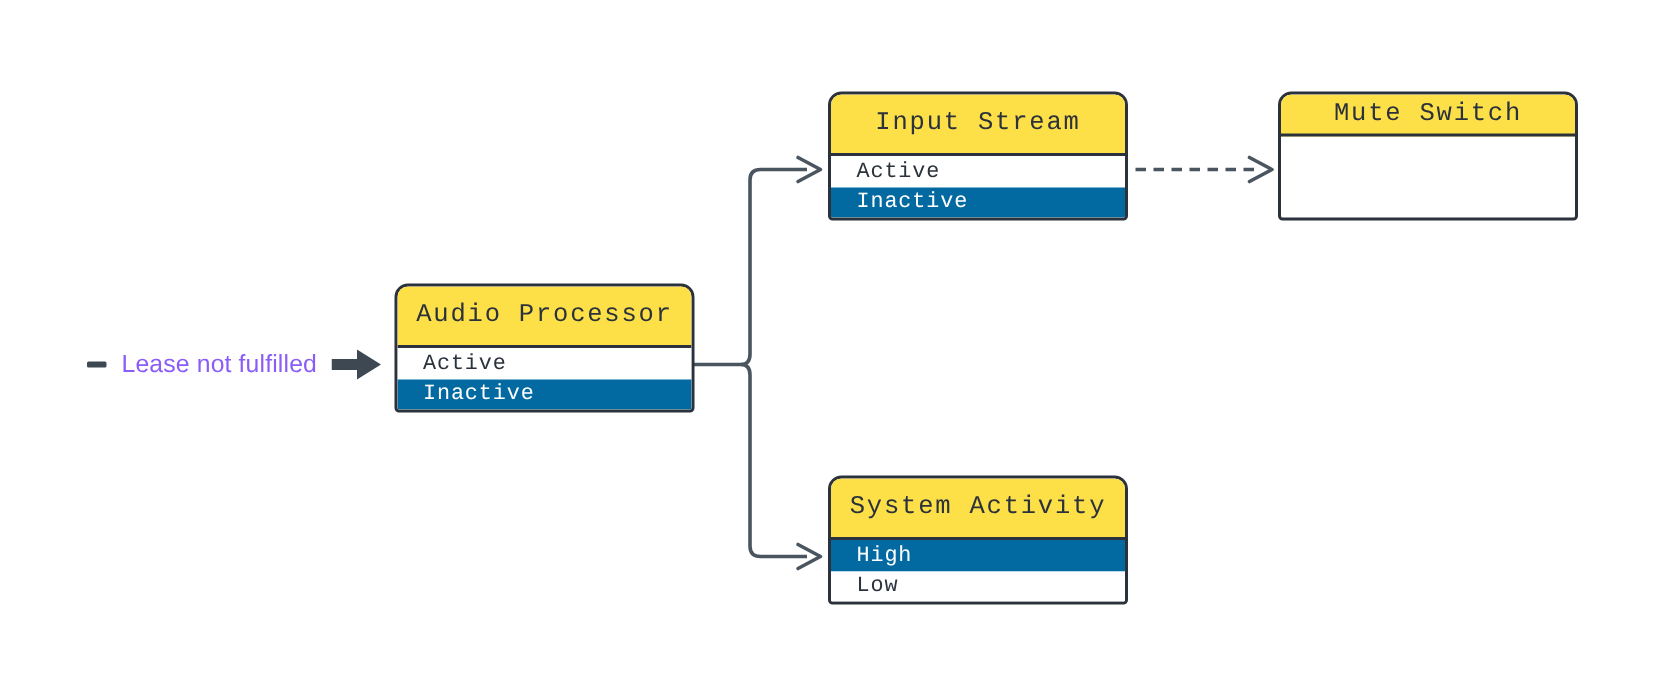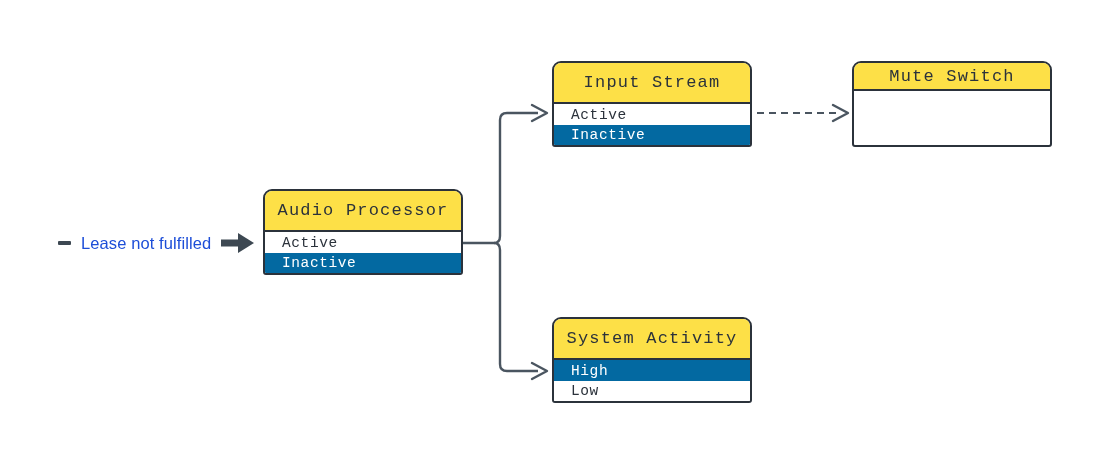--- a/index.html
+++ b/index.html
@@ -44,21 +44,21 @@
     width: 13px;
     height: 4px;
     border-radius: 1px;
     background: #3d4852;
     margin-right: 10px;
     flex: none;
   }
   .source-text {
     font-family: "Liberation Sans", sans-serif;
     font-size: 16.5px;
-    color: #1d4ed8;
+    color: #8b5cf6;
     letter-spacing: 0.1px;
     line-height: 1;
   }
   .source-arrow {
     margin-left: 10px;
     flex: none;
     display: block;
   }
 
   

